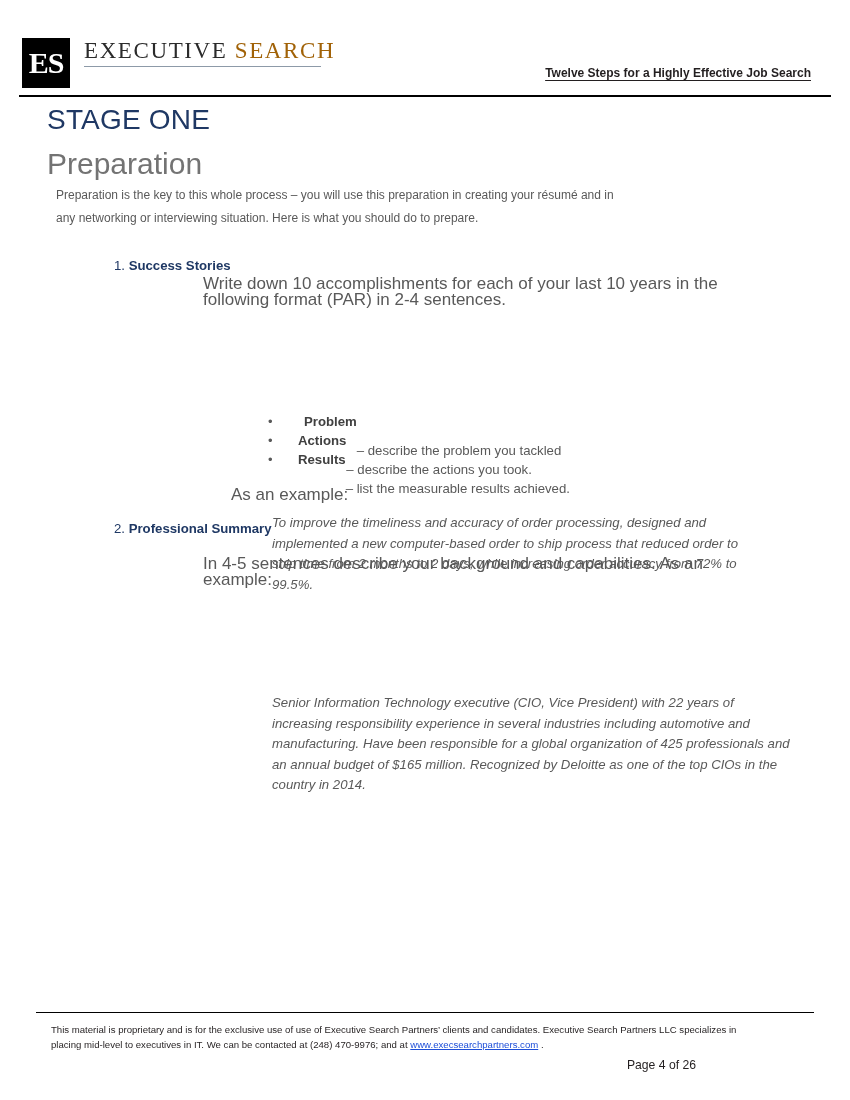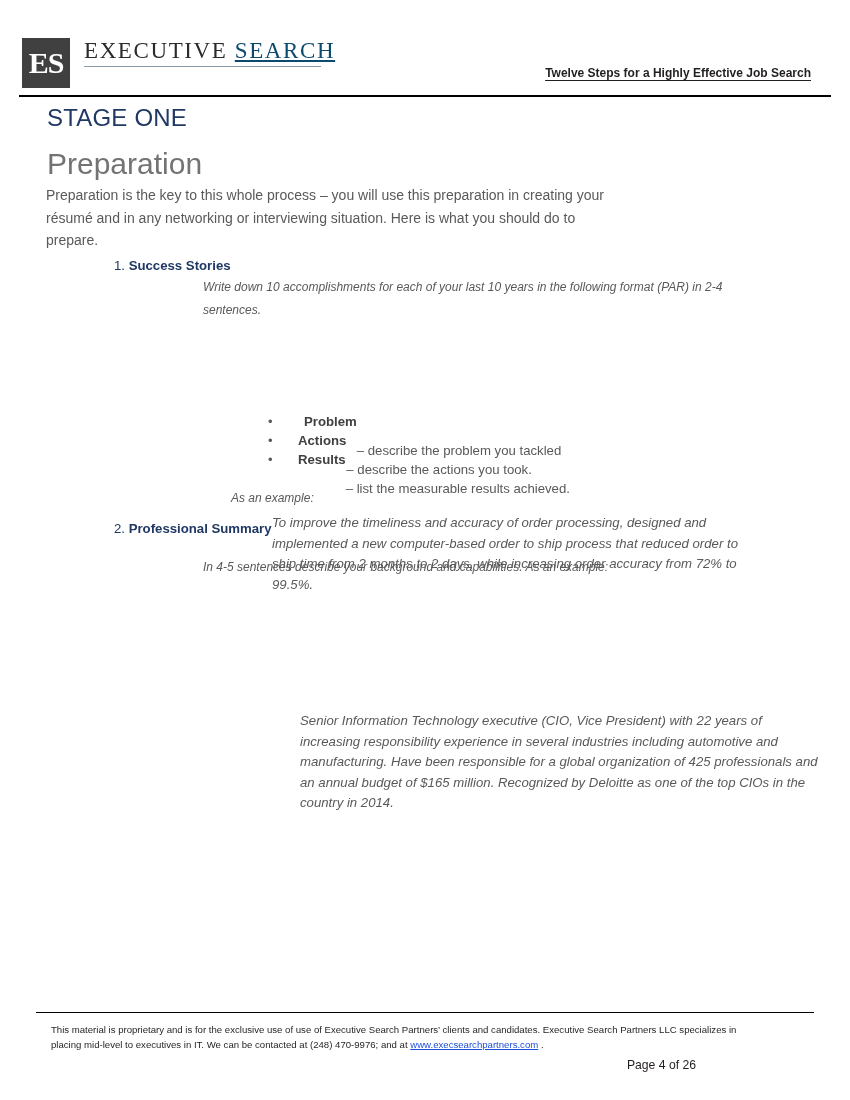--- a/index.html
+++ b/index.html
@@ -34,21 +34,21 @@
   .logo-block {
     position: absolute;
     left: 22px;
     top: 38px;
     display: flex;
     align-items: flex-start;
   }
   .es-mark {
     width: 48px;
     height: 50px;
-    background: #404040;
+    background: #000000;
     color: #ffffff;
     font-family: "Liberation Serif", serif;
     font-size: 30px;
     font-weight: 700;
     letter-spacing: -1px;
     display: flex;
     align-items: center;
     justify-content: center;
     line-height: 1;
   }
@@ -60,22 +60,21 @@
     font-family: "Liberation Serif", serif;
     font-size: 23px;
     letter-spacing: 1.6px;
     white-space: nowrap;
     line-height: 1;
   }
   .wm-exec {
     color: #2b2b2b;
   }
   .wm-search {
-    color: #0c4a6e;
-    text-decoration: underline;
+    color: #a16207;
   }
   .wordmark-rule {
     margin-top: 4px;
     height: 1px;
     background: #8d9aa8;
     width: 237px;
   }
   .wordmark-bottom {
     margin-top: 5px;
     font-family: "Liberation Serif", serif;
@@ -112,65 +111,64 @@
   .content {
     position: absolute;
     left: 0;
     top: 96px;
     width: 850px;
   }
   .stage-title {
     position: absolute;
     left: 47px;
     top: 9px;
-    font-size: 24px;
+    font-size: 28px;
     color: #1f3864;
     letter-spacing: 0.2px;
     line-height: 1.05;
     white-space: nowrap;
   }
   .section-title {
     position: absolute;
     left: 47px;
     top: 52px;
     font-size: 30px;
     color: #737373;
     line-height: 1.05;
     white-space: nowrap;
   }
   .intro {
     position: absolute;
-    left: 46px;
+    left: 56px;
     top: 88px;
     width: 570px;
-    font-size: 14px;
+    font-size: 12px;
     line-height: 22.6px;
     color: #595959;
   }
 
   
   .num-item {
     position: absolute;
     font-size: 13.2px;
     font-weight: 700;
     color: #1f3864;
     white-space: nowrap;
   }
   .num-item .num {
     font-weight: 400;
   }
   #item1 { left: 114px; top: 162px; }
   #item2 { left: 114px; top: 425px; }
 
   .para {
     position: absolute;
-    font-size: 12px;
-    line-height: 23px;
-    color: #595959;
-    font-style: italic;
+    font-size: 17px;
+    line-height: 16px;
+    color: #595959;
   }
   #p-write { left: 203px; top: 180px; width: 580px; }
   #p-asexample { left: 203px; top: 391px; width: 400px; margin-left: 28px; }
   #p-in45 { left: 203px; top: 460px; width: 560px; }
 
   .bullets {
     position: absolute;
     left: 268px;
     top: 316px;
     font-size: 13.2px;
@@ -204,21 +202,21 @@
   }
 
   .example-block {
     position: absolute;
     font-size: 13.2px;
     font-style: italic;
     line-height: 20.5px;
     color: #595959;
   }
   #ex1 { left: 272px; top: 417px; width: 485px; }
-  #ex2 { left: 272px; top: 615px; width: 522px; margin-left: 28px; }
+  #ex2 { left: 272px; top: 597px; width: 522px; }
 
   
   .footer {
     position: absolute;
     left: 0;
     bottom: 0;
     width: 758px;
     height: 100px;
   }
   .footer-rule {

